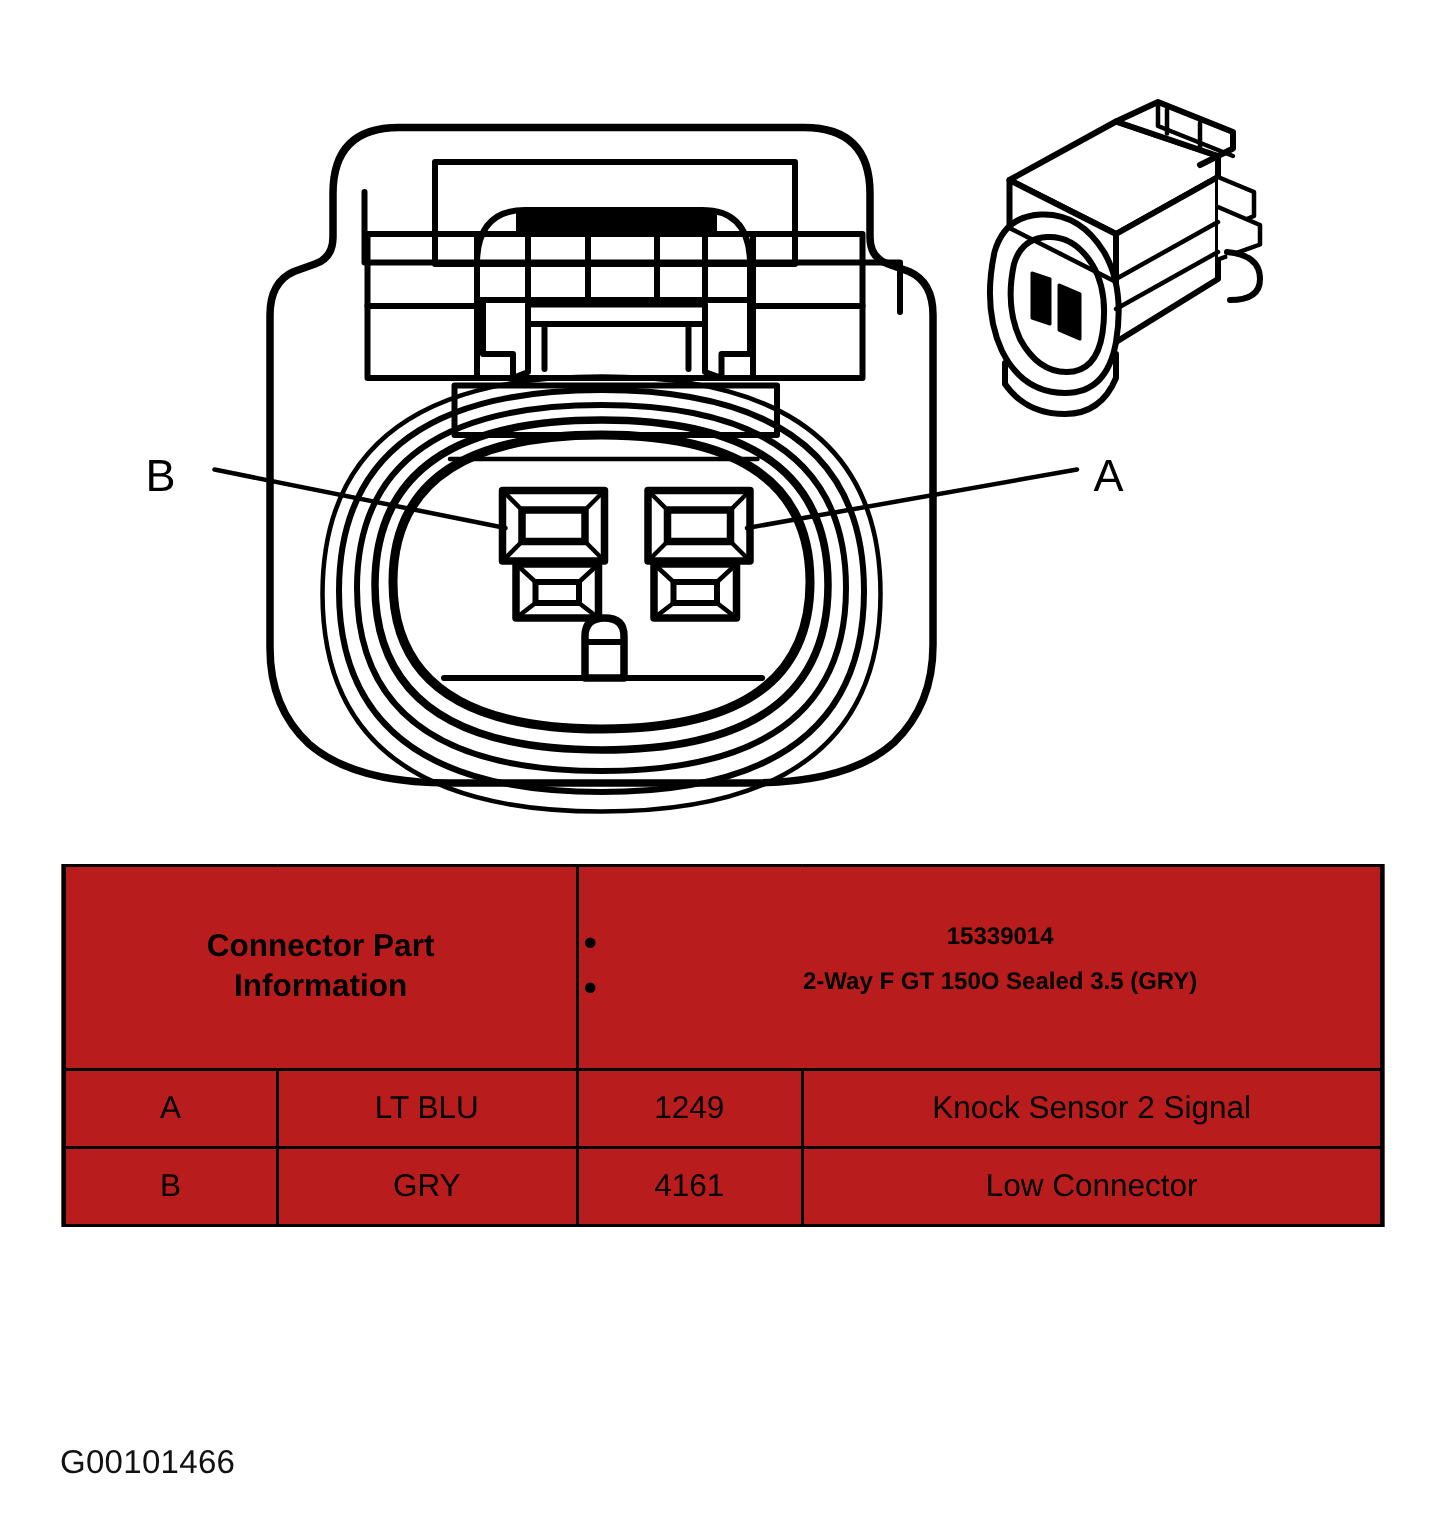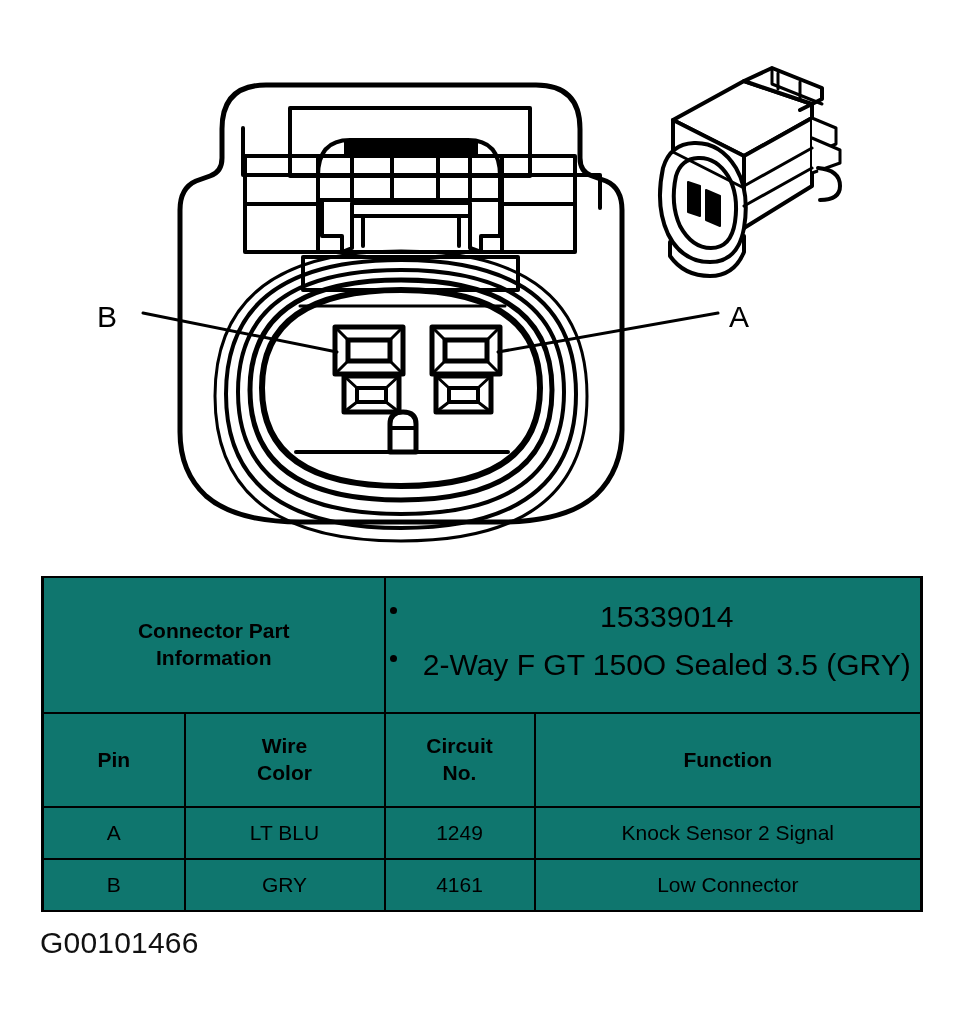--- a/index.html
+++ b/index.html
@@ -40,21 +40,21 @@
   #spec-table-wrap {
     position: absolute;
     left: 41px;
     top: 576px;
     width: 879px;
   }
   table.spec {
     border-collapse: collapse;
     width: 879px;
     table-layout: fixed;
-    background: #0f766e;
+    background: #b91c1c;
   }
   table.spec td {
     border: 2px solid #000;
     padding: 0;
     vertical-align: middle;
     text-align: center;
     font-size: 21px;
     line-height: 1.28;
   }
   table.spec td.outer-l { border-left-width: 3px; }
@@ -73,22 +73,22 @@
     height: 134px;
     padding: 12px 10px 10px 22px;
     vertical-align: top;
   }
   ul.bullets {
     list-style: none;
     margin: 0;
     padding: 0;
   }
   ul.bullets li {
-    font-weight: normal;
-    font-size: 30px;
+    font-weight: bold;
+    font-size: 16px;
     line-height: 1.30;
     position: relative;
     padding-left: 28px;
     margin-bottom: 9px;
   }
   ul.bullets li::before {
     content: "";
     position: absolute;
     left: 4px;
     top: 10px;
@@ -119,22 +119,22 @@
   
   col.c-pin   { width: 142px; }
   col.c-wire  { width: 200px; }
   col.c-circ  { width: 150px; }
   col.c-func  { width: 387px; }
 
   
   #figure-id {
     position: absolute;
     left: 40px;
-    top: 926px;
-    font-size: 30px;
+    top: 962px;
+    font-size: 22px;
     letter-spacing: 0.2px;
     color: #111;
   }
 
   
   .callout-letter {
     font-size: 30px;
     font-weight: normal;
     fill: #000;
     font-family: "Liberation Sans", sans-serif;
@@ -343,36 +343,20 @@
             <span class="l2">Information</span>
           </td>
           <td class="cpi-values outer-r" colspan="2">
             <ul class="bullets">
               <li>15339014</li>
               <li>2-Way F GT 150O Sealed 3.5 (GRY)</li>
             </ul>
           </td>
         </tr>
 
-        <tr>
-          <td class="colhead outer-l">
-            <span class="l2">Pin</span>
-          </td>
-          <td class="colhead">
-            <span class="l1">Wire</span>
-            <span class="l2">Color</span>
-          </td>
-          <td class="colhead">
-            <span class="l1">Circuit</span>
-            <span class="l2">No.</span>
-          </td>
-          <td class="colhead fnhead outer-r">
-            <span class="l2">Function</span>
-          </td>
-        </tr>
 
         <tr>
           <td class="datacell outer-l">A</td>
           <td class="datacell">LT BLU</td>
           <td class="datacell">1249</td>
           <td class="datacell fn outer-r">Knock Sensor 2 Signal</td>
         </tr>
 
         <tr>
           <td class="datacell outer-l">B</td>

